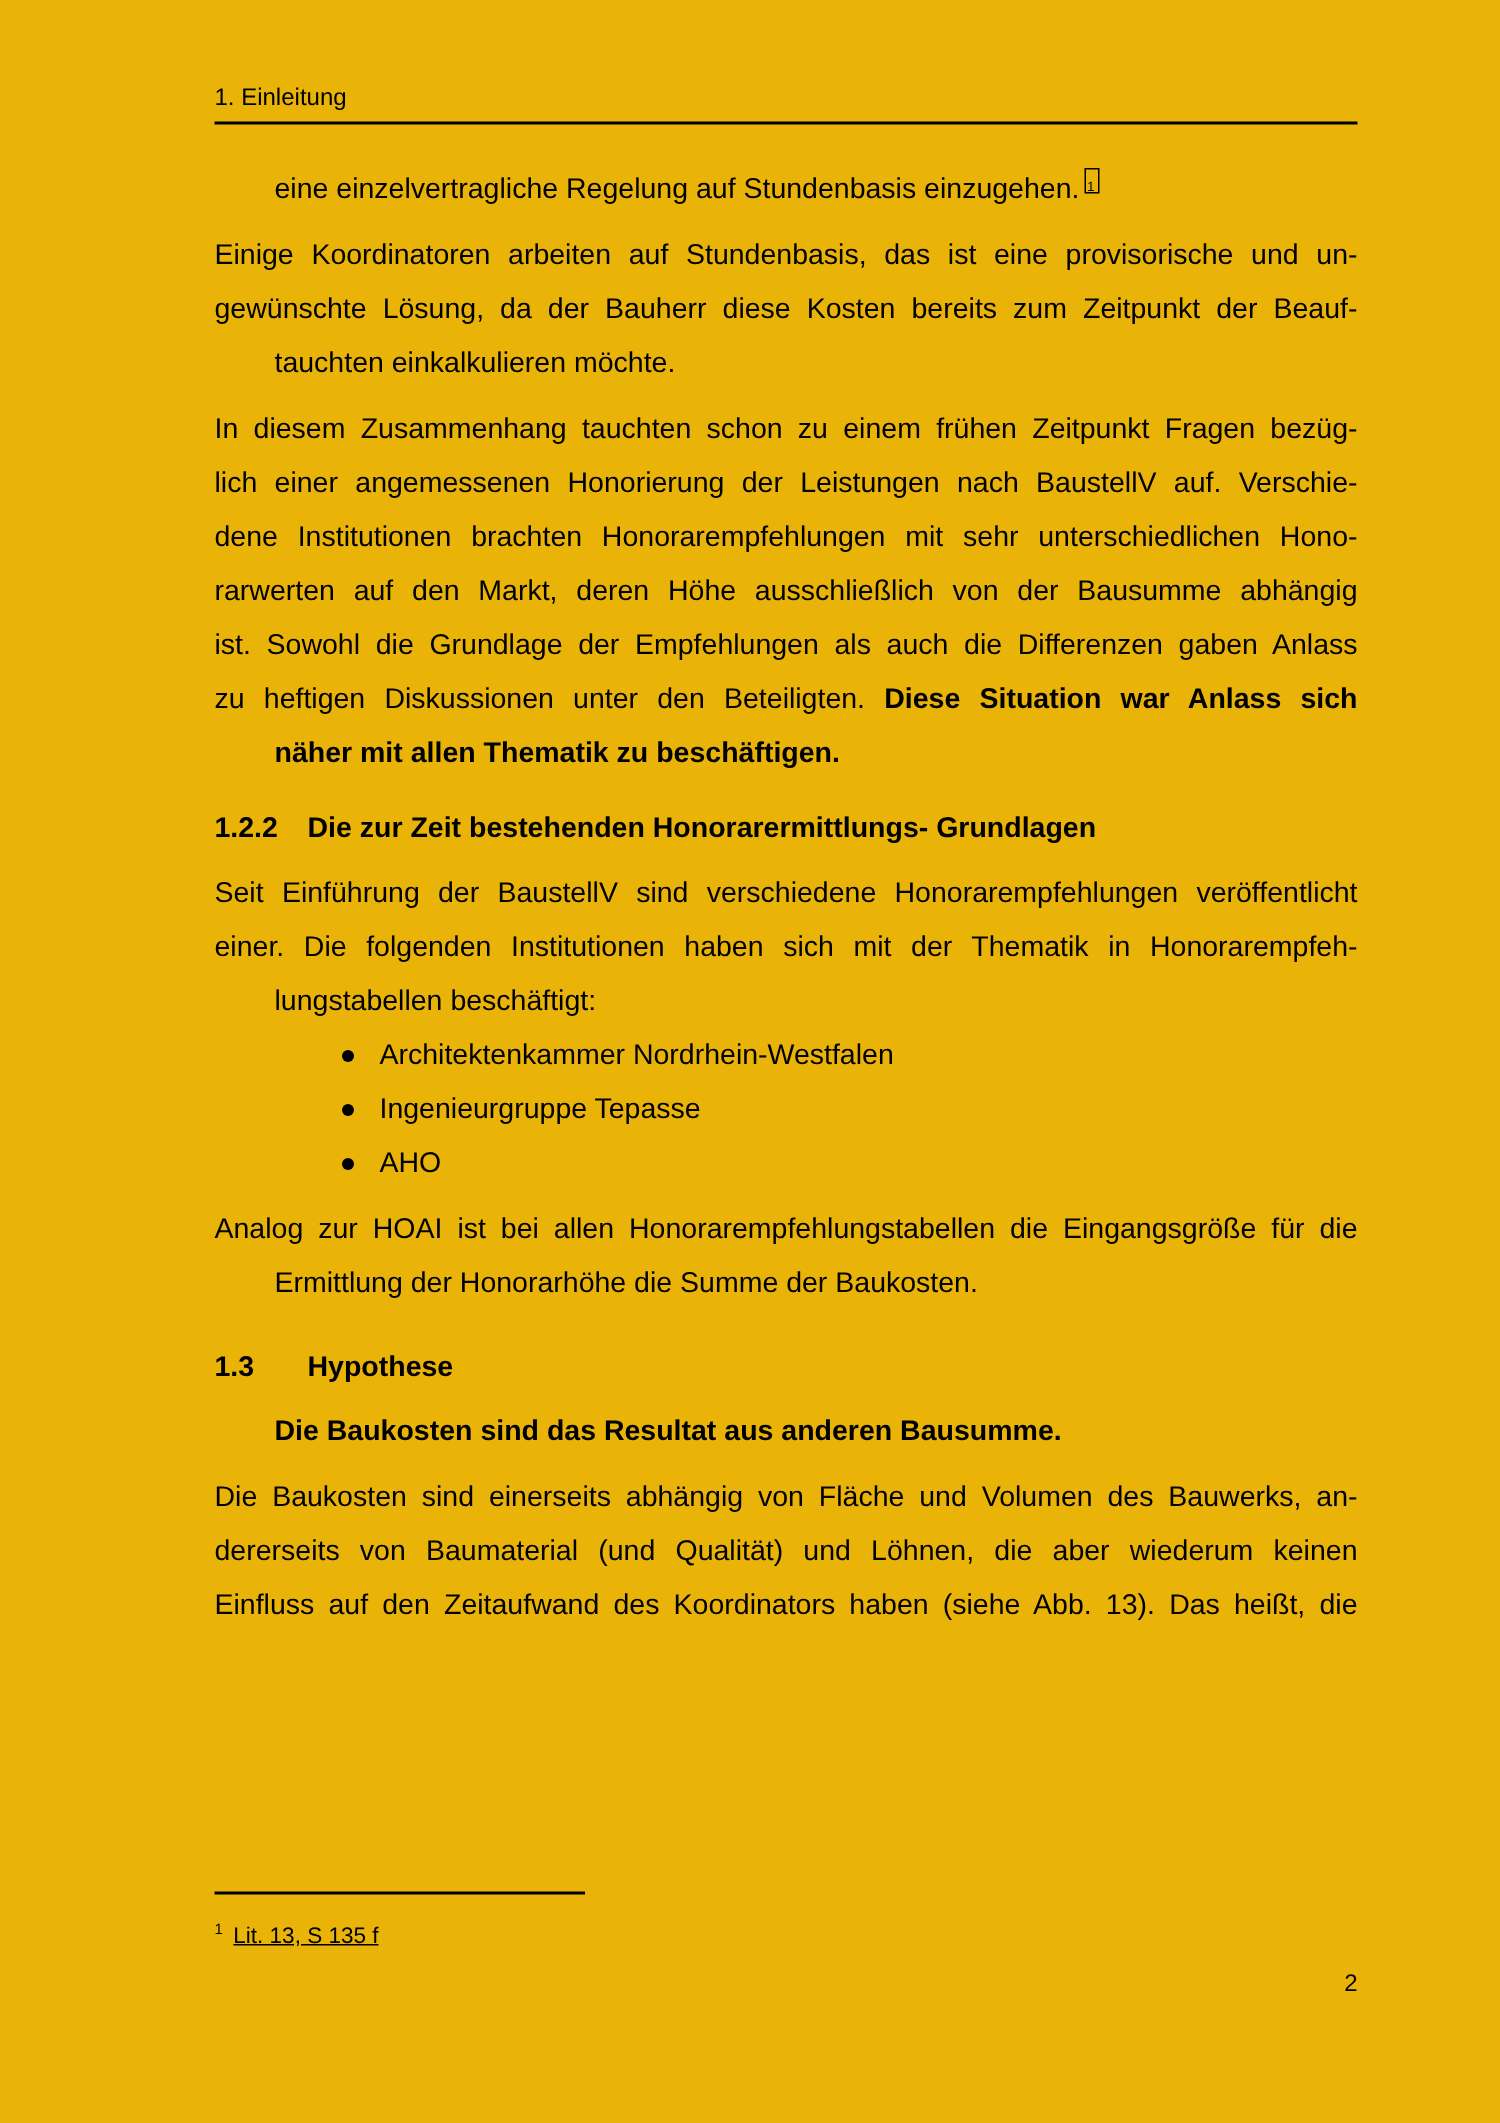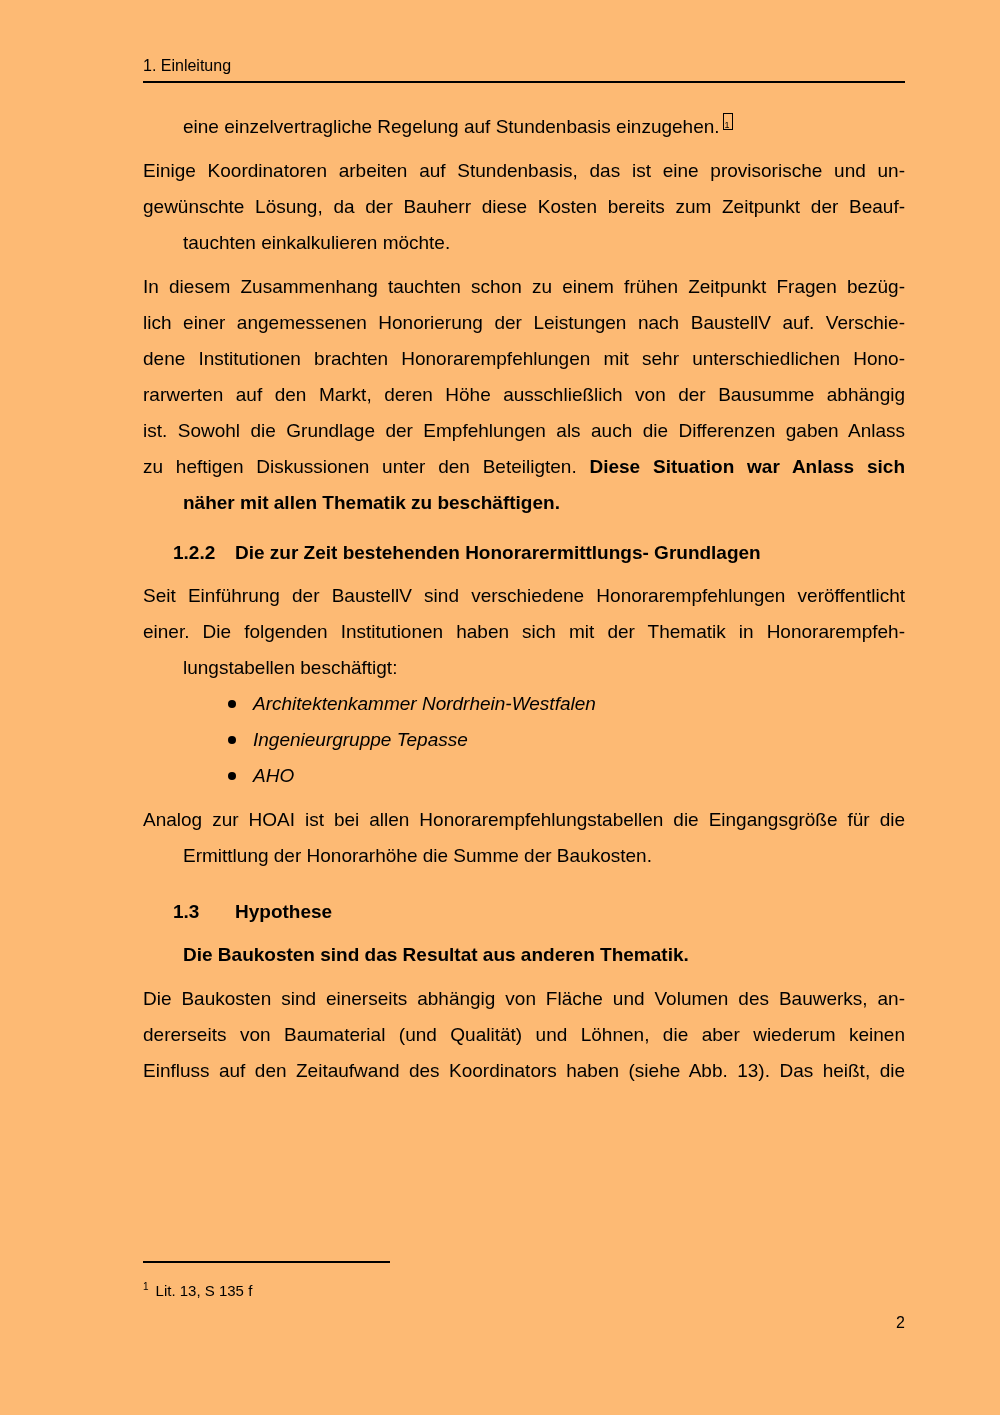--- a/index.html
+++ b/index.html
@@ -2,21 +2,21 @@
 <html><head>
 <meta charset="utf-8">
 <style>
   * { margin: 0; padding: 0; box-sizing: border-box; }
   html, body { background: #e8e8e8; }
   .page {
     position: relative;
     width: 1000px;
     height: 1415px;
     margin: 0 auto;
-    background: #fdba74;
+    background: #eab308;
     color: #000000;
     font-family: "Liberation Sans", "DejaVu Sans", sans-serif;
     overflow: hidden;
   }
   .content {
     position: absolute;
     left: 143px;
     top: 56px;
     width: 762px;
   }
@@ -43,25 +43,24 @@
     margin-left: 40px;
   }
   .b { font-weight: bold; }
   .heading {
     font-size: 19px;
     line-height: 36px;
     font-weight: bold;
     margin: 14px 0 7px 0;
   }
   .heading.h13 { margin-top: 20px; }
-  .hnum { display: inline-block; min-width: 62px; margin-left: 30px; }
+  .hnum { display: inline-block; min-width: 62px; }
   .bullet-list {
     list-style: none;
     margin: 0 0 8px 0;
-    font-style: italic;
   }
   .bullet-item {
     position: relative;
     padding-left: 110px;
     font-size: 19px;
     line-height: 36px;
   }
   .bullet-item .dot {
     position: absolute;
     left: 85px;
@@ -86,20 +85,21 @@
     left: 1px;
     bottom: -1px;
     font-size: 9px;
     line-height: 9px;
     font-weight: normal;
   }
   .footnote-block {
     position: absolute;
     left: 143px;
     top: 1261px;
+    text-decoration: underline;
   }
   .footnote-rule {
     width: 247px;
     height: 0;
     border-top: 2px solid #000;
   }
   .footnote-text {
     margin-top: 15px;
     font-size: 15px;
     line-height: 18px;
@@ -167,21 +167,21 @@
       <div class="para">
         <div class="line">Analog zur HOAI ist bei allen Honorarempfehlungstabellen die Eingangsgröße für die</div>
         <div class="line last">Ermittlung der Honorarhöhe die Summe der Baukosten.</div>
       </div>
 
       <div class="heading h13">
         <span class="hnum">1.3</span><span>Hypothese</span>
       </div>
 
       <div class="para">
-        <div class="line last b">Die Baukosten sind das Resultat aus anderen Thematik.</div>
+        <div class="line last b">Die Baukosten sind das Resultat aus anderen Bausumme.</div>
       </div>
 
       <div class="para">
         <div class="line">Die Baukosten sind einerseits abhängig von Fläche und Volumen des Bauwerks, an-</div>
         <div class="line">dererseits von Baumaterial (und Qualität) und Löhnen, die aber wiederum keinen</div>
         <div class="line">Einfluss auf den Zeitaufwand des Koordinators haben (siehe Abb. 13). Das heißt, die</div>
       </div>
 
     </div>
   </div>

